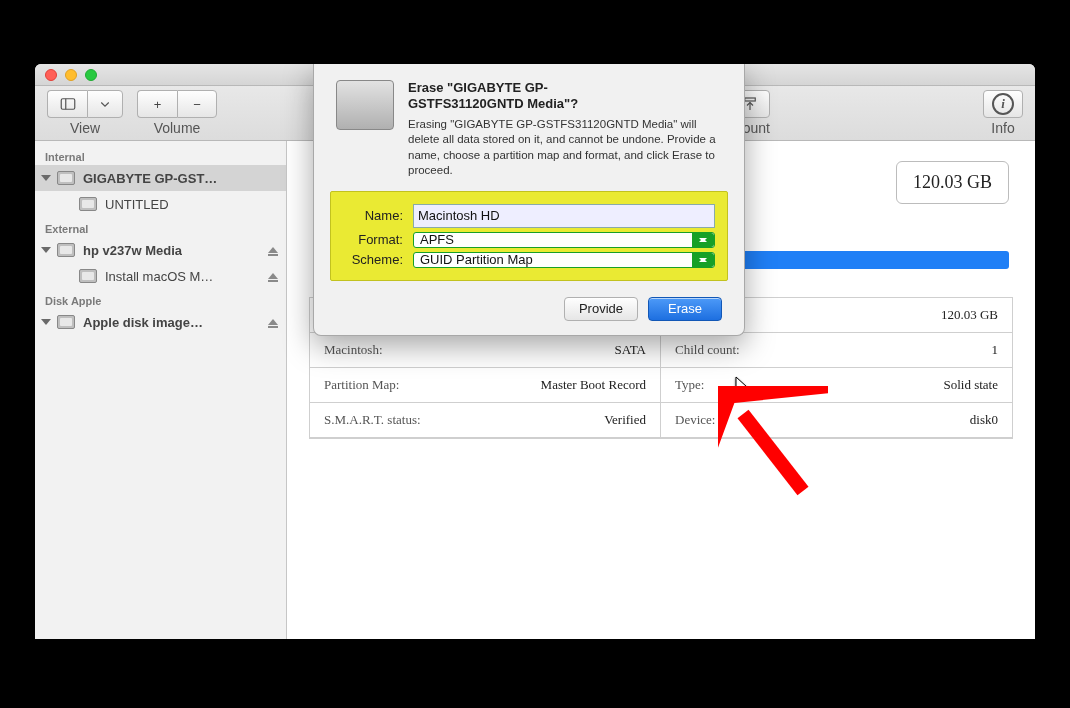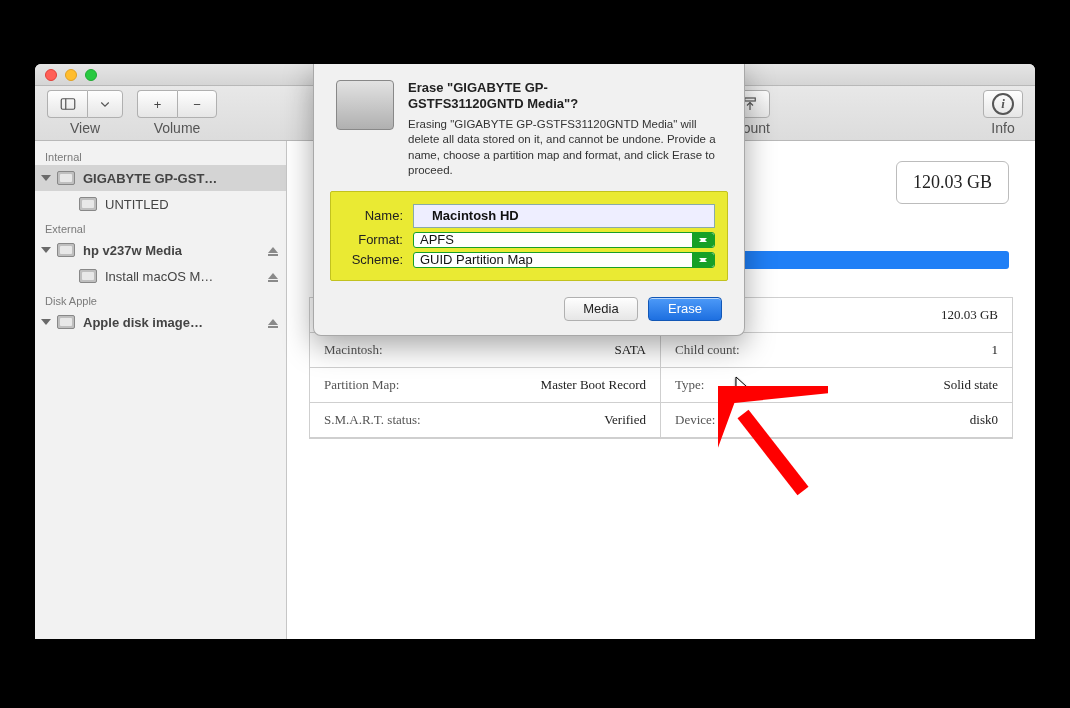--- a/index.html
+++ b/index.html
@@ -63,21 +63,21 @@
 
   .body { display:flex; height: calc(100% - 77px); }
   .sidebar {
     width: 252px;
     background:#f2f2f2;
     border-right:1px solid #c6c6c6;
     padding-top:4px;
     font-size:13px;
     color:#333;
   }
-  .sec-header { font-size:11px; color:#7a7a7a; font-weight:400; padding:6px 10px 2px; }
+  .sec-header { font-size:11px; color:#7a7a7a; font-weight:700; padding:6px 10px 2px; }
   .sb-row { display:flex; align-items:center; height:26px; padding:0 8px 0 6px; gap:4px; }
   .sb-row.sel { background:#d4d4d4; }
   .sb-row.child { padding-left: 44px; }
   .tri { width:0;height:0;border-left:5px solid transparent;border-right:5px solid transparent;border-top:6px solid #6a6a6a; margin-right:2px;}
   .disk-icon { width:18px; height:14px; background:#bfbfbf;border:1px solid #888;border-radius:2px; position:relative; margin-right:4px;}
   .disk-icon::after{content:'';position:absolute;left:2px;top:2px;width:12px;height:8px;background:#e8e8e8;border-radius:1px;}
   .eject { margin-left:auto; width:0;height:0;border-left:5px solid transparent;border-right:5px solid transparent;border-bottom:6px solid #8a8a8a;position:relative;}
   .eject::after{content:'';position:absolute;left:-5px;top:7px;width:10px;height:2px;background:#8a8a8a;}
   .sb-label { white-space:nowrap; overflow:hidden; text-overflow:ellipsis; max-width:135px; font-weight:600; color:#444;}
   .sb-row.child .sb-label{font-weight:400;}
@@ -124,22 +124,22 @@
   .s-form {
     margin: 12px -6px 16px;
     background:#eaea33;
     border:1px solid #c2c21f;
     border-radius:2px;
     padding:8px 12px;
   }
   .frow { display:flex; align-items:center; margin:4px 0;}
   .frow .flabel { width:70px; text-align:right; font-size:13px; color:#222; padding-right:10px;}
   .finput {
-    flex:1; height:24px; font-size:13px; padding:0 18px;
-    border:1px solid #8aa; background:#eef; color:#111;font-weight:bold;
+    flex:1; height:24px; font-size:13px; padding:0 4px;
+    border:1px solid #8aa; background:#eef; color:#111;
   }
   .fselect {
     flex:1; height:16px; font-size:13px; padding:0 6px;
     border:1px solid #18a028; background:#fff; color:#111;
     display:flex; align-items:center; position:relative; border-radius:3px;
   }
   .fselect .chev {
     position:absolute; right:0; top:0; width:22px; height:100%;
     background:#18a028; border-radius:0 3px 3px 0;
     display:flex; align-items:center; justify-content:center;
@@ -387,21 +387,21 @@
       <div class="frow">
         <div class="flabel">Scheme:</div>
         <div class="fselect">
           <span>GUID Partition Map</span>
           <span class="chev"></span>
         </div>
       </div>
     </div>
 
     <div class="s-buttons">
-      <div class="mac-btn">Media</div>
+      <div class="mac-btn">Provide</div>
       <div class="mac-btn primary">Erase</div>
     </div>
   </div>
 
   <div class="cursor-img">
     <svg viewBox="0 0 14 20">
         <path d="M1 1 L1 15 L4.5 12 L7 18 L9.5 17 L7 11 L12 11 Z" fill="#fff" stroke="#000" stroke-width="1"></path>
       </svg>
   </div>
 

